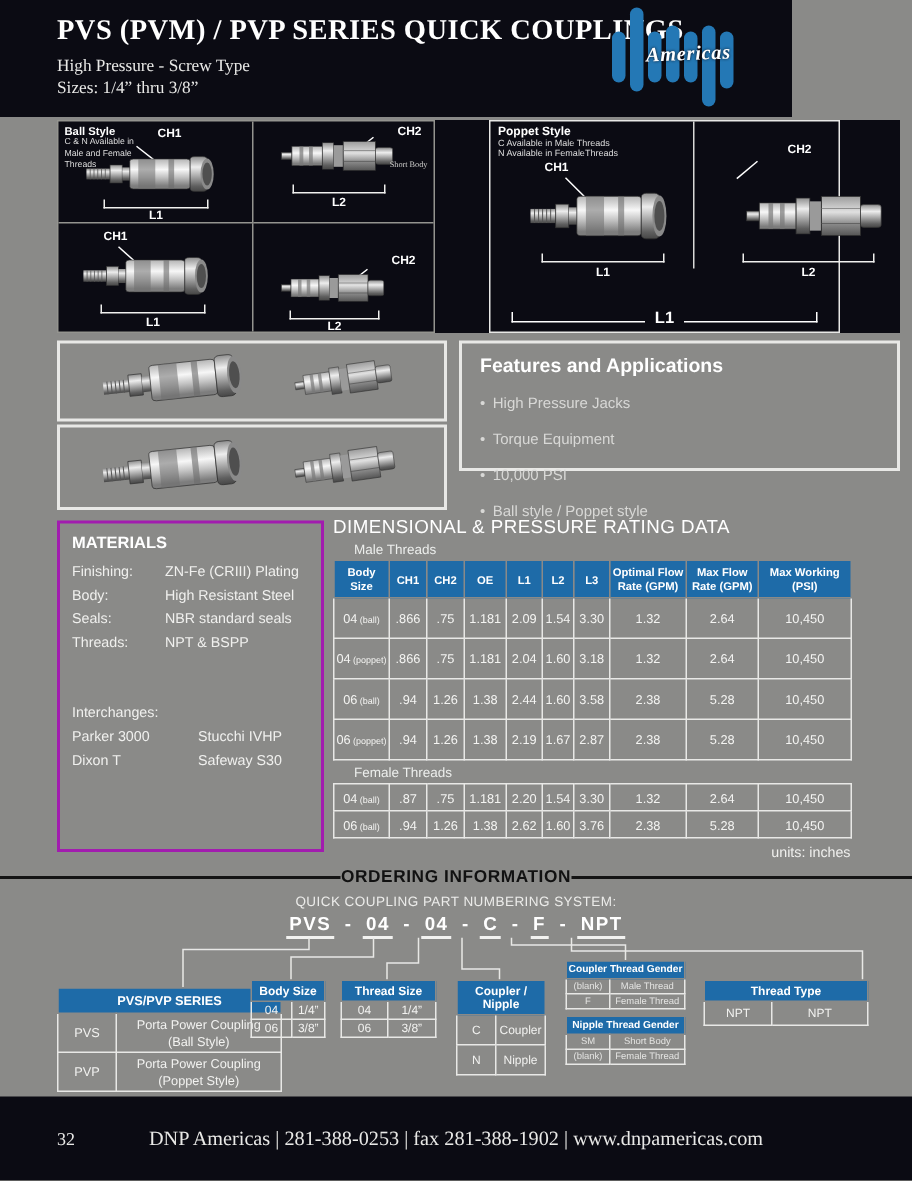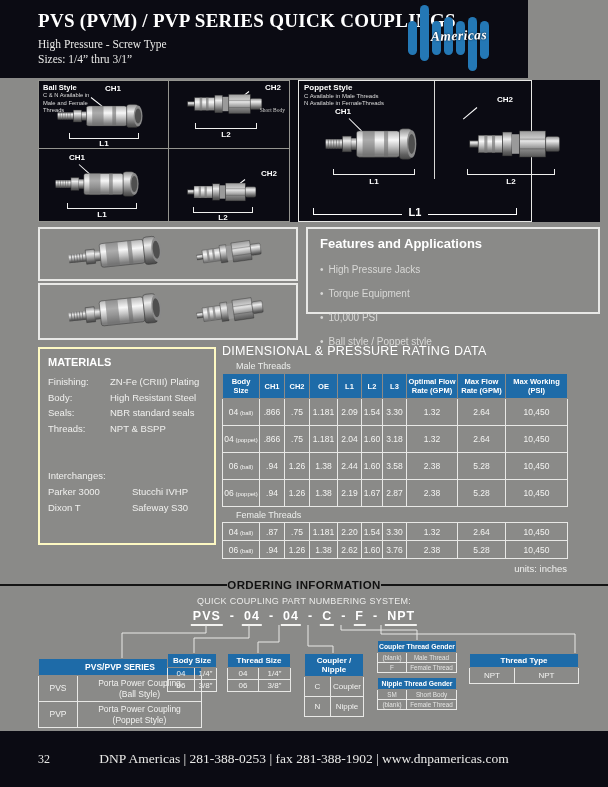--- a/index.html
+++ b/index.html
@@ -20,21 +20,21 @@
                transform:rotate(-2deg);letter-spacing:.5px;text-shadow:0 0 2px #0b0b13;}
 
   
   .drawings{position:absolute;left:38px;top:80px;width:562px;height:142px;background:#0b0b13;}
   .ball-block{position:absolute;left:0;top:0;width:252px;height:142px;border:1px solid #94948f;box-sizing:border-box;}
   .dcell{position:absolute;box-sizing:border-box;}
   .c-tl{left:0;top:0;width:130px;height:68px;border-right:1px solid #94948f;border-bottom:1px solid #94948f;}
   .c-tr{left:130px;top:0;width:120px;height:68px;border-bottom:1px solid #94948f;}
   .c-bl{left:0;top:68px;width:130px;height:72px;border-right:1px solid #94948f;}
   .c-br{left:130px;top:68px;width:120px;height:72px;}
-  .poppet-block{position:absolute;left:260px;top:0;width:234px;height:142px;border:1px solid #e8e8e6;box-sizing:border-box;}
+  .poppet-block{position:absolute;left:288px;top:0;width:234px;height:142px;border:1px solid #e8e8e6;box-sizing:border-box;}
   .pp-divider{position:absolute;left:135px;top:0;width:1px;height:98px;background:#d9d9d7;}
   .dnote-title{font-weight:bold;font-size:7.5px;color:#fff;line-height:1.2;}
   .dnote-body{font-size:5.8px;color:#ddd;line-height:1.3;white-space:pre-line;}
   .ch-label{position:absolute;color:#fff;font-weight:bold;font-size:8px;}
   .leader{position:absolute;height:1px;background:#fff;transform-origin:left center;}
   .dim{position:absolute;height:6px;border:1px solid #f0f0ee;border-top:none;box-sizing:border-box;}
   .dim-label{position:absolute;color:#fff;font-weight:bold;font-size:8px;text-align:center;}
   .shortbody{position:absolute;font-family:"Liberation Serif",serif;font-size:5.5px;color:#cfcfcd;}
   .ov-wrap{position:absolute;left:14px;right:14px;bottom:6px;display:flex;align-items:flex-end;gap:7px;}
   .ov-line{flex:1;height:6px;border-bottom:1px solid #fff;}
@@ -46,21 +46,21 @@
   .photo-panel{position:absolute;left:38px;width:260px;border:2px solid #e8e8e6;box-sizing:border-box;}
   .pp1{top:227px;height:54px;}
   .pp2{top:283px;height:57px;}
   .features{position:absolute;left:306px;top:227px;width:294px;height:87px;border:2px solid #e8e8e6;
             box-sizing:border-box;padding:7px 12px;}
   .features-title{color:#fff;font-weight:bold;font-size:13px;}
   .feat-item{color:#d8d8d6;font-size:10px;margin-top:13px;}
   .feat-item .bullet{margin-right:5px;}
 
   
-  .materials{position:absolute;left:38px;top:347px;width:178px;height:198px;border:2px solid #fef9c3;
+  .materials{position:absolute;left:38px;top:347px;width:178px;height:221px;border:2px solid #a21caf;
              box-sizing:border-box;padding:7px 8px;}
   .mat-title{color:#fff;font-weight:bold;font-size:11px;margin-bottom:6px;}
   .mat-row{display:flex;color:#f0f0ee;font-size:9.5px;line-height:1.65;}
   .mat-row .lab{width:62px;flex:none;}
   .mat-inter-label{color:#f0f0ee;font-size:9.5px;margin-top:30px;line-height:1.8;}
   .mat-inter-row{display:flex;color:#f0f0ee;font-size:9.5px;line-height:1.75;}
   .mat-inter-row .lab{width:84px;flex:none;}
 
   
   .dimensional{position:absolute;left:222px;top:344px;width:346px;}
@@ -82,21 +82,21 @@
   .ord-title{color:#111;font-weight:bold;font-size:11.5px;letter-spacing:.4px;}
   .ord-sub{position:absolute;left:0;top:20px;width:608px;text-align:center;color:#ececea;font-size:9px;letter-spacing:.3px;}
   .partnum{position:absolute;left:50%;top:33px;transform:translateX(-50%);display:inline-flex;gap:7px;
            color:#fff;font-weight:bold;font-size:12.5px;letter-spacing:1px;}
   .partnum .seg{border-bottom:2px solid #f2f2f0;padding:0 2px 1px 2px;}
   .connectors{position:absolute;left:0;top:49px;}
   .mini{position:absolute;border-collapse:collapse;}
   .mini th{background:#1e6ba8;color:#fff;font-weight:bold;font-size:8px;border:1px solid #8a8a88;
            text-align:center;padding:2px 2px;}
   .mini td{border:1px solid #e8e8e6;color:#f2f2f0;font-size:8px;text-align:center;padding:1px 2px;}
-  .t-series{left:38px;top:82px;width:164px;}
+  .t-series{left:38px;top:82px;width:150px;}
   .t-series th{font-size:8.5px;padding:3px 2px;}
   .t-series td{white-space:pre-line;height:23px;font-size:8.5px;line-height:1.25;}
   .t-series td:first-child{width:34px;}
   .t-body{left:167px;top:77px;width:50px;}
   .t-body td:first-child{width:22px;}
   .t-thread{left:227px;top:77px;width:64px;}
   .t-thread td:first-child{width:26px;}
   .t-cn{left:304px;top:77px;width:60px;}
   .t-cn td{height:17px;}
   .t-cn td:first-child{width:24px;}
@@ -171,21 +171,21 @@
       <rect x="100" y="21" width="18" height="28" rx="3" fill="url(#gMetal)" stroke="#333" stroke-width="0.7"></rect>
     </symbol>
   </defs>
 </svg>
 
 <div class="page">
 
   <div class="topbar">
     <div class="page-title">PVS (PVM) / PVP SERIES QUICK COUPLINGS</div>
     <div class="page-sub1">High Pressure - Screw Type</div>
-    <div class="page-sub2">Sizes: 1/4” thru 3/1”</div>
+    <div class="page-sub2">Sizes: 1/4” thru 3/8”</div>
     <div class="logo">
       <div class="bar" style="left:0;top:16px;height:34px"></div>
       <div class="bar" style="left:12px;top:0;height:56px"></div>
       <div class="bar" style="left:24px;top:16px;height:34px"></div>
       <div class="bar" style="left:36px;top:12px;height:38px"></div>
       <div class="bar" style="left:48px;top:16px;height:34px"></div>
       <div class="bar" style="left:60px;top:12px;height:54px"></div>
       <div class="bar" style="left:72px;top:16px;height:38px"></div>
       <div class="logo-script">Americas</div>
     </div>

